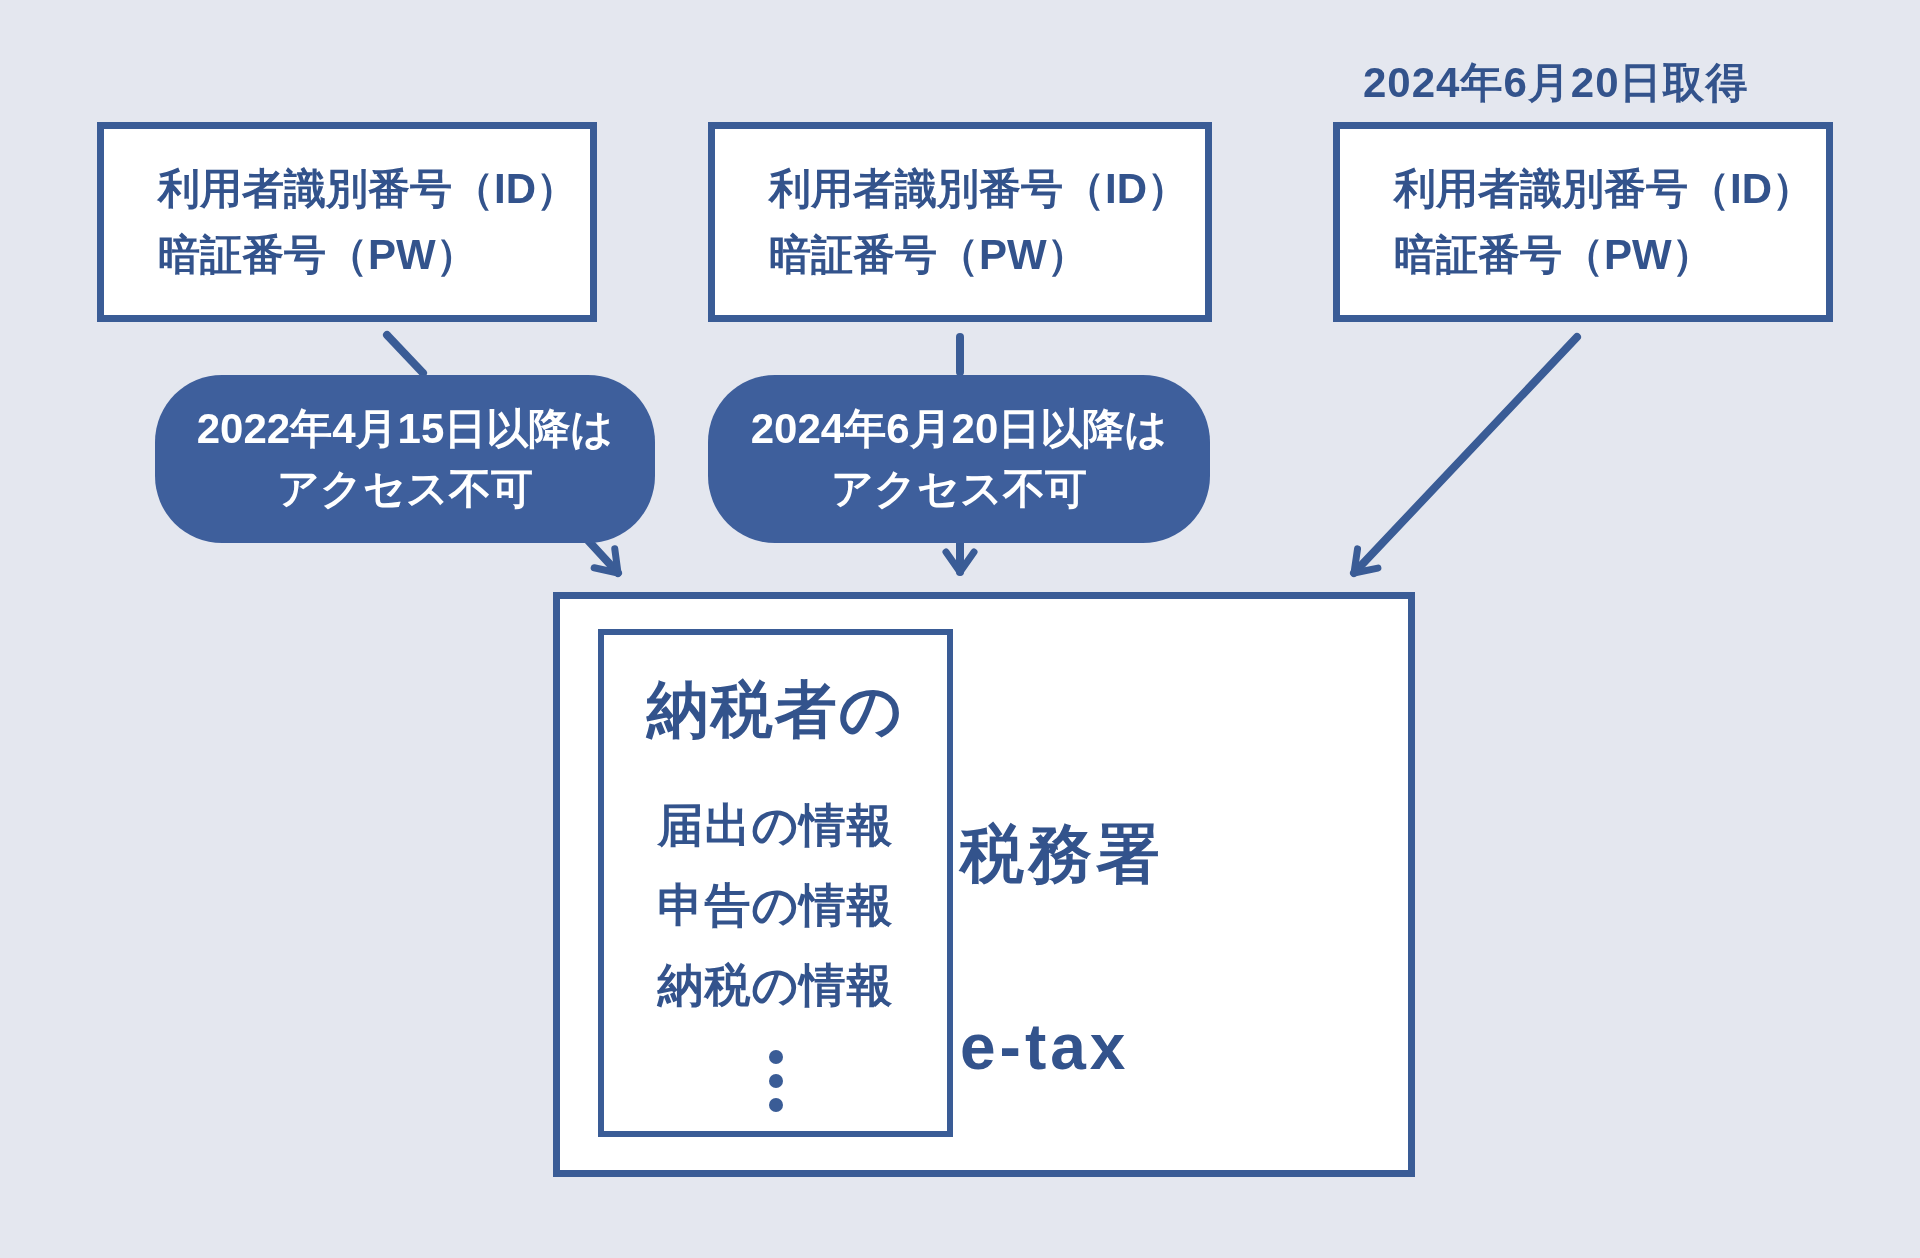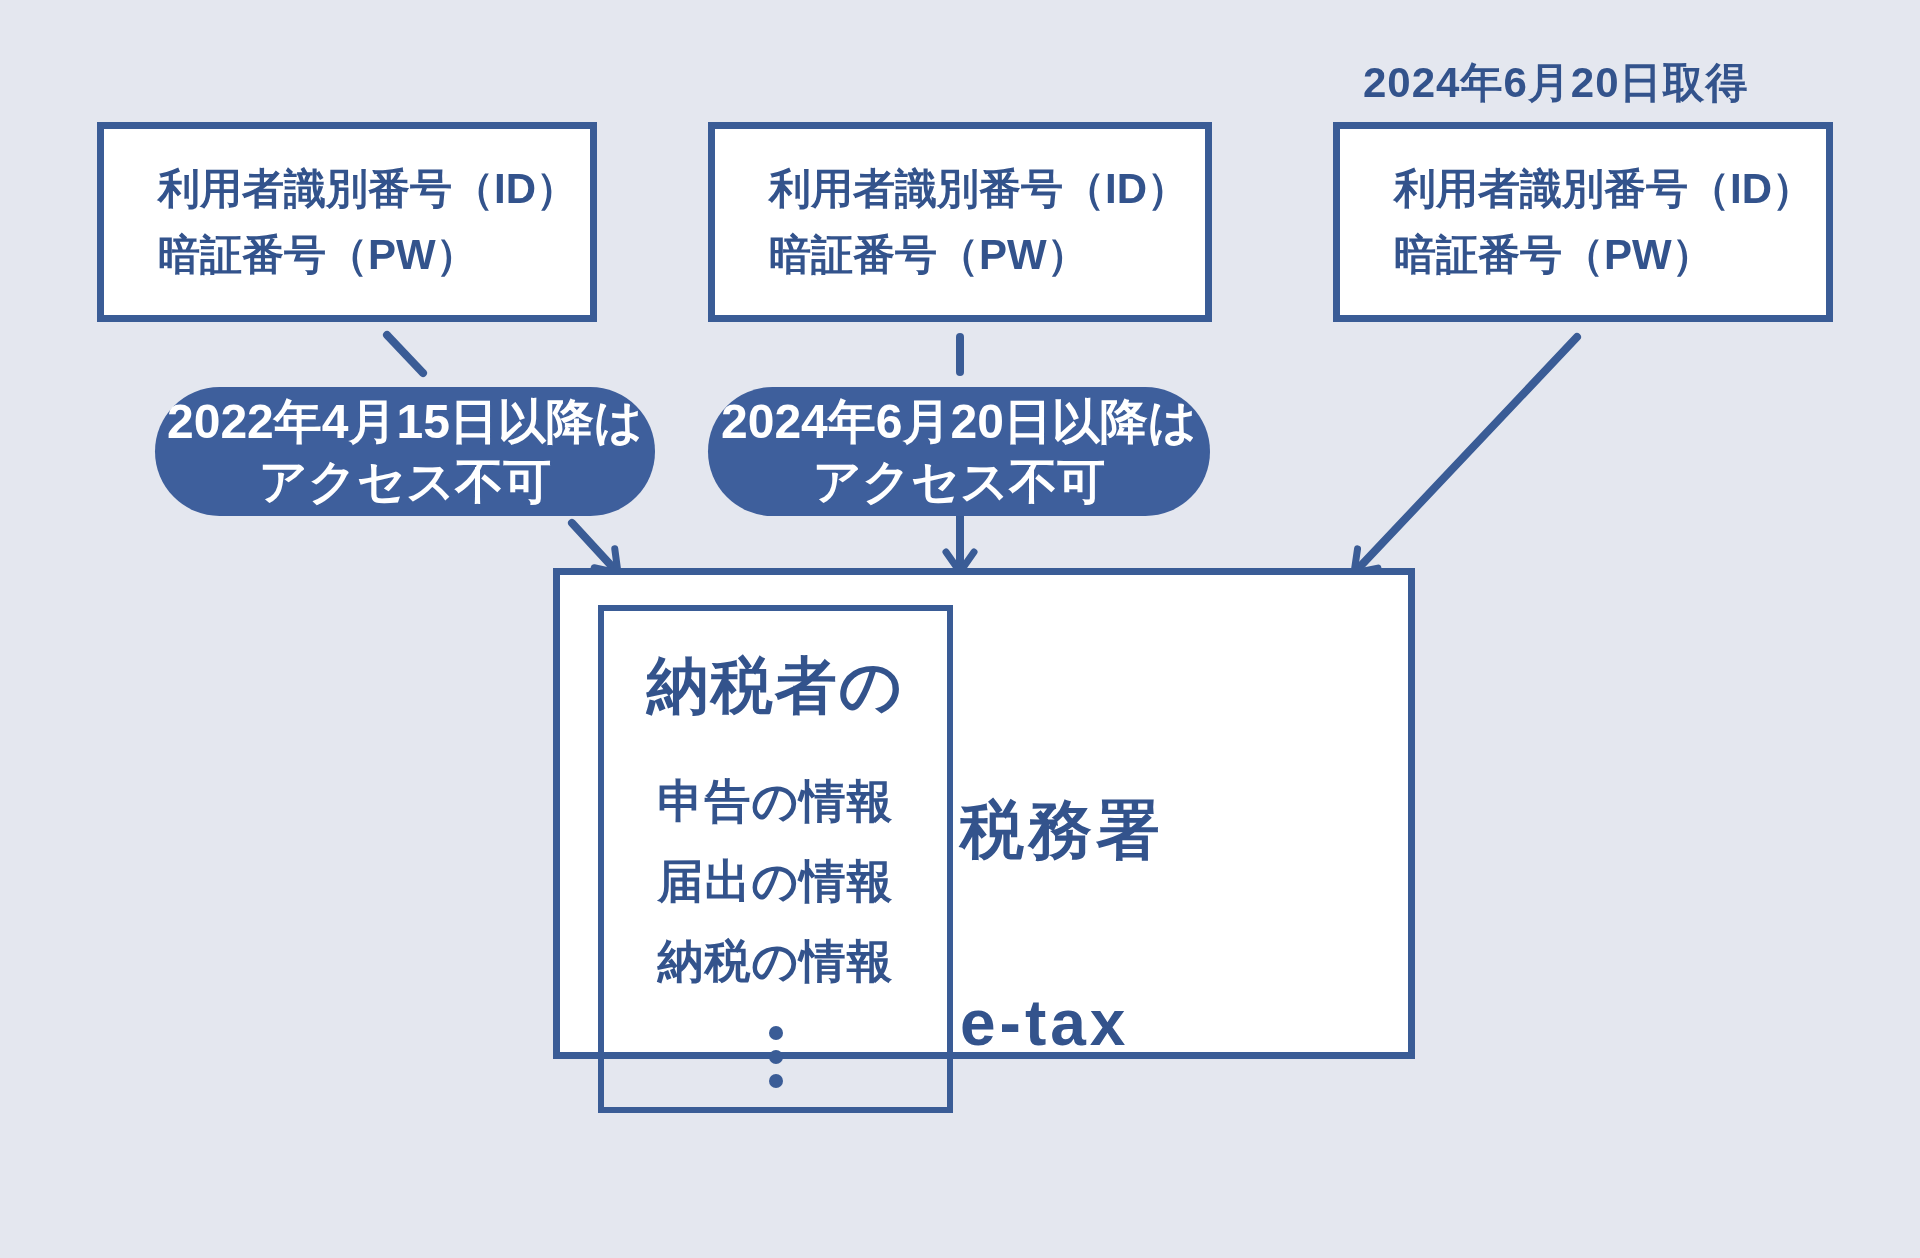--- a/index.html
+++ b/index.html
@@ -31,31 +31,31 @@
     background:var(--box-bg);
     border:7px solid var(--ink);
     box-sizing:border-box;
     display:flex;flex-direction:column;justify-content:center;
     padding-left:54px;
     font-size:42px;line-height:66px;white-space:nowrap;
   }
   .cb1{left:97px;} .cb2{left:708px;width:504px;} .cb3{left:1333px;}
 
   .pill{
-    position:absolute;top:387px;height:129px;
+    position:absolute;top:375px;height:168px;
     background:var(--pill);
     border-radius:67px;
     color:var(--pill-text);
     display:flex;flex-direction:column;align-items:center;justify-content:center;
-    font-size:48px;line-height:60px;text-align:center;white-space:nowrap;
+    font-size:42px;line-height:60px;text-align:center;white-space:nowrap;
   }
   .pl1{left:155px;width:500px;} .pl2{left:708px;width:502px;}
 
   .big-box{
-    position:absolute;left:553px;top:568px;width:862px;height:491px;
+    position:absolute;left:553px;top:592px;width:862px;height:585px;
     background:var(--box-bg);
     border:7px solid var(--ink);
     box-sizing:border-box;
   }
   .inner-box{
     position:absolute;left:38px;top:30px;width:355px;height:508px;
     border:6px solid var(--ink);
     box-sizing:border-box;
     text-align:center;
   }
@@ -108,22 +108,22 @@
   </div>
   <div class="pill pl2">
     <div>2024年6月20日以降は</div>
     <div>アクセス不可</div>
   </div>
 
   <div class="big-box">
     <div class="inner-box">
       <div class="inner-title">納税者の</div>
       <div class="inner-items">
+        <div>届出の情報</div>
         <div>申告の情報</div>
-        <div>届出の情報</div>
         <div>納税の情報</div>
       </div>
       <div class="dots">
         <i></i>
           <i></i>
           <i></i>
       </div>
     </div>
     <div class="office">
       <div class="office-label">税務署</div>

